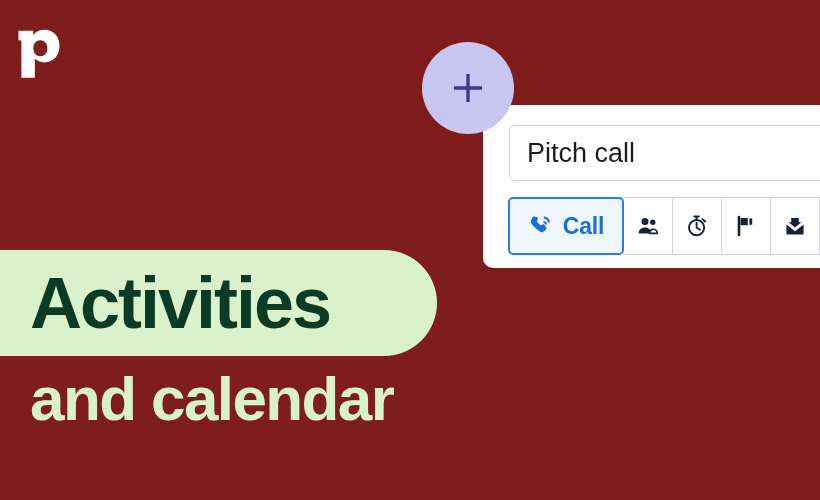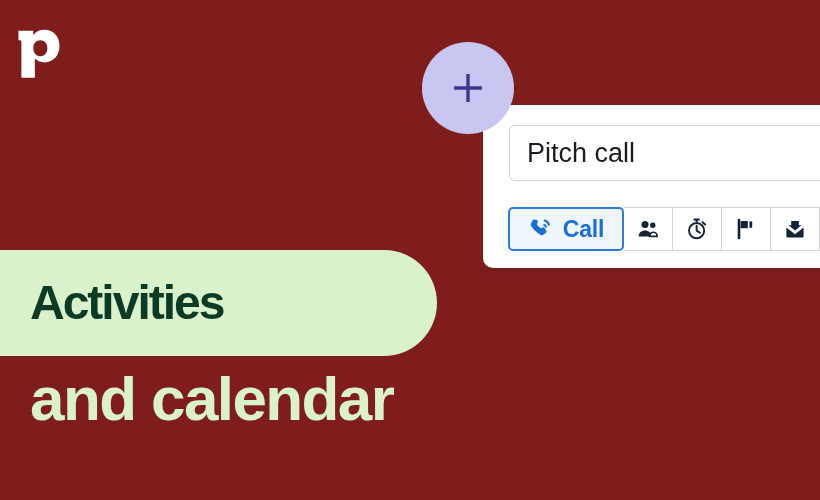--- a/index.html
+++ b/index.html
@@ -78,22 +78,21 @@
     outline: none;
   }
   #activity-title-input::placeholder { color: #9a9aa4; }
 
   #activity-type-group {
     position: absolute;
     left: 25px;
     top: 92px;
     display: flex;
     align-items: stretch;
-    height: 44px;
-    margin-top: 10px;
+    height: 58px;
   }
 
   .type-btn {
     box-sizing: border-box;
     border: 1px solid #d4d4d8;
     border-left-width: 0;
     background: #ffffff;
     display: flex;
     align-items: center;
     justify-content: center;
@@ -134,21 +133,21 @@
     width: 497px;
     height: 106px;
     background: #d9f2cc;
     border-radius: 53px;
     display: flex;
     align-items: center;
     z-index: 4;
   }
   #headline-text {
     margin-left: 90px;
-    font-size: 48px;
+    font-size: 72px;
     font-weight: bold;
     color: #0b3a25;
     letter-spacing: -2px;
     line-height: 1;
   }
 
   
   #subtitle-text {
     position: absolute;
     left: 30px;

